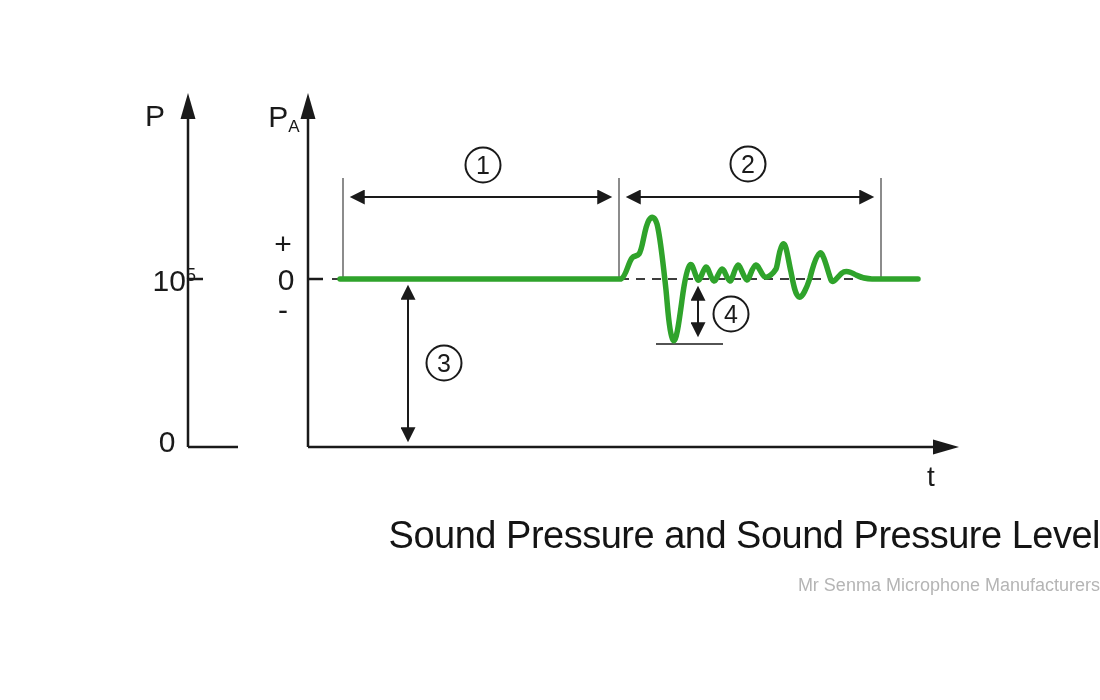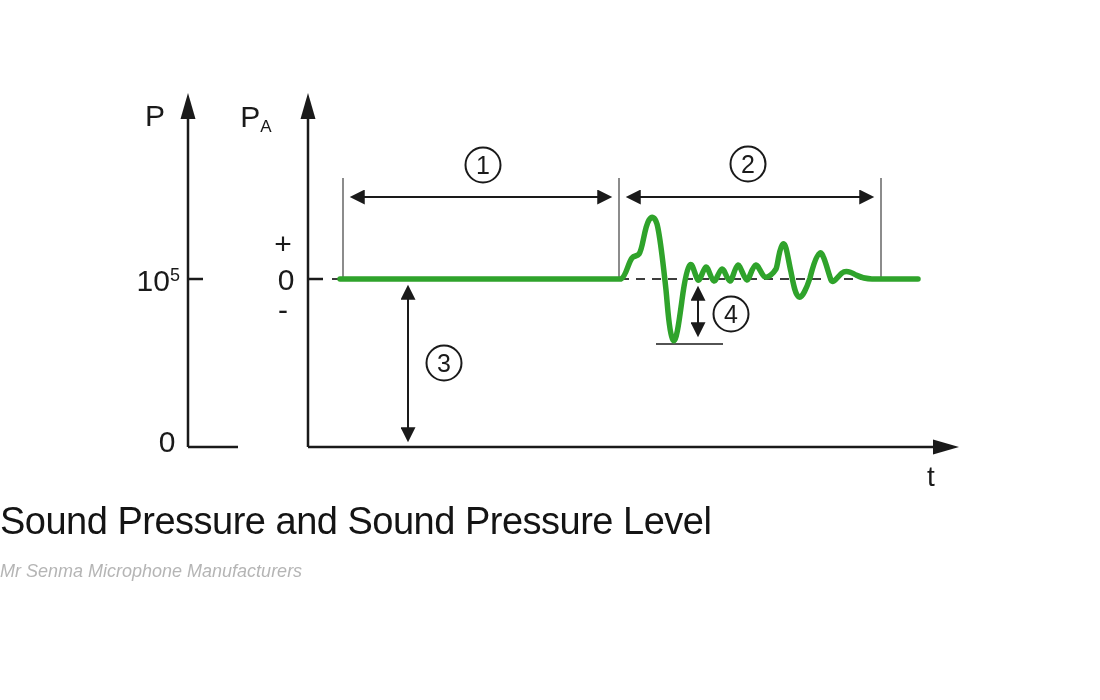--- a/index.html
+++ b/index.html
@@ -58,35 +58,34 @@
     font-size: 25px;
     color: var(--line-black, #1a1a1a);
     transform: translate(-50%, -50%);
     background: transparent;
   }
 
   
   .caption {
     position: absolute;
     left: 0; right: 0;
-    top: 499px;
-    text-align: left;
+    top: 513px;
+    text-align: right;
   }
   .caption .title-line {
     font-size: 38px;
     line-height: 45px;
     font-weight: 400;
     letter-spacing: -0.5px;
     color: var(--title-black, #141414);
   }
   .caption .subtitle {
     margin-top: 17px;
     font-size: 18px;
     color: var(--subtitle-gray, #b5b5b5);
-    font-style: italic;
   }
 </style>
 </head>
 <body>
 
 <div class="stage">
 
   <svg class="draw" viewBox="0 0 1100 700" xmlns="http://www.w3.org/2000/svg">
     <defs>
       <marker id="arr" viewBox="0 0 10 10" refX="8.5" refY="5" markerWidth="10" markerHeight="7.5" orient="auto-start-reverse">
@@ -144,23 +143,23 @@
              C 812 270 816 255 820 253
              C 823 251 828 272 831 280
              C 833 285 838 276 842 273
              C 845 270.5 851 272 856 275
              C 860 277 866 279 872 279
              L 918 279"></path>
   </svg>
 
   <span class="lbl" style="left:155px; top:116px">P</span>
 
-  <span class="lbl" style="left:256px; top:117px"><span>P</span><span class="sub">A</span></span>
+  <span class="lbl" style="left:284px; top:117px"><span>P</span><span class="sub">A</span></span>
 
-  <span class="lbl right-align" style="left:180px; top:281px"><span>10</span><span class="sup">5</span></span>
+  <span class="lbl right-align" style="left:196px; top:281px"><span>10</span><span class="sup">5</span></span>
 
   <span class="lbl" style="left:167px; top:442px">0</span>
 
   <span class="lbl" style="left:283px; top:244px">+</span>
 
   <span class="lbl" style="left:286px; top:280px">0</span>
 
   <span class="lbl" style="left:283px; top:310px">-</span>
 
   <span class="lbl" style="left:931px; top:477px; font-size:28px">t</span>

